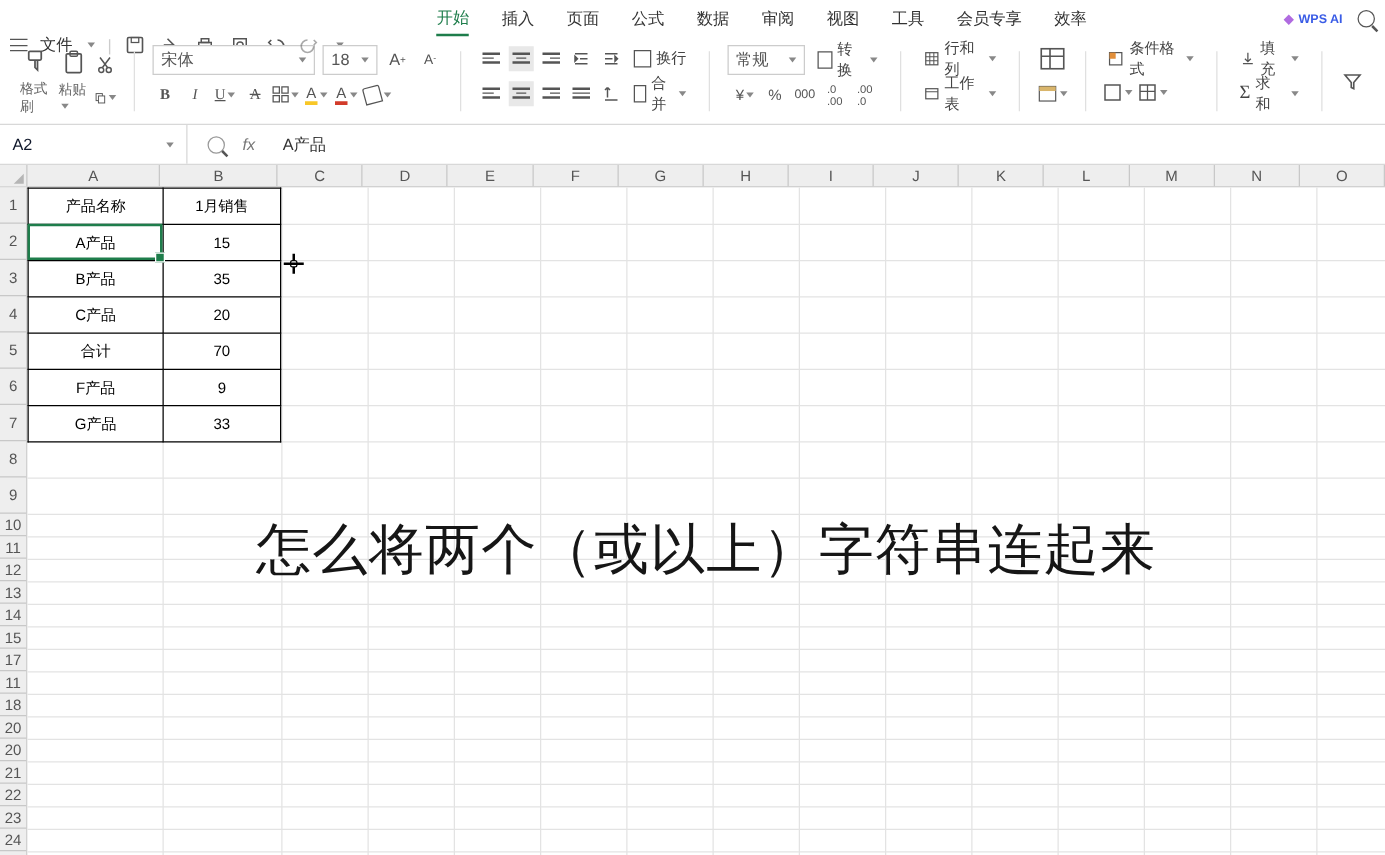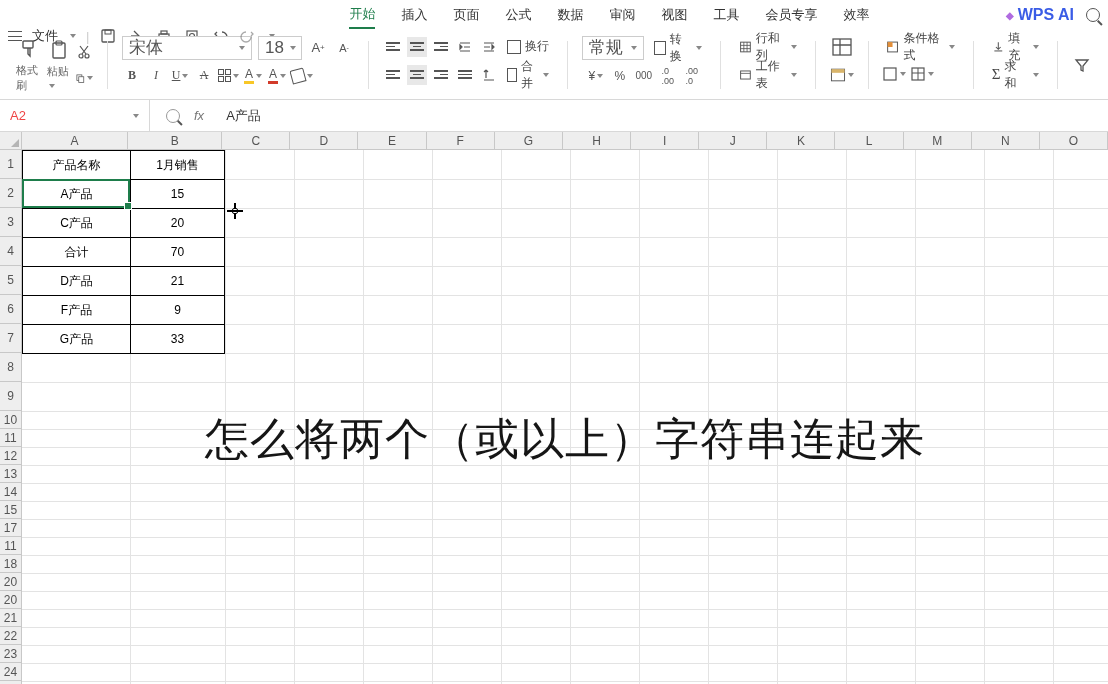--- a/index.html
+++ b/index.html
@@ -8,36 +8,36 @@
 
 .menubar { height: 30px; display: flex; align-items: center; padding: 0 8px; gap: 14px; background: #fff; font-size: 13px; color: #333; }
 .menubar .menu-left { display: flex; align-items: center; gap: 10px; margin-top: 42px; }
 .menubar .menu-tabs { display: flex; align-items: center; gap: 26px; margin-left: 60px; flex: 1; }
 .menubar .menu-tabs span { cursor: pointer; padding: 4px 0; }
 .menubar .menu-tabs span.active { color: #1e7d4b; border-bottom: 2px solid #1e7d4b; font-weight: 500; }
 .menubar .menu-right { display: flex; align-items: center; gap: 12px; }
 .icon-btn { width: 18px; height: 18px; display: inline-flex; align-items: center; justify-content: center; color: #555; cursor: pointer; }
 .hamburger{display:inline-block;width:14px;height:10px;border-top:1.5px solid #555;border-bottom:1.5px solid #555;position:relative;}
 .hamburger::after{content:"";position:absolute;top:4px;left:0;right:0;border-top:1.5px solid #555;}
-.wps-ai{color:#3a5ce6;font-size:16px;font-weight:600;display:flex;align-items:center;gap:4px;text-align:center;}
+.wps-ai{color:#3a5ce6;font-size:10px;font-weight:600;display:flex;align-items:center;gap:4px;text-align:center;}
 .wps-ai::before{content:"◆";color:#b06be0;font-size:10px;}
 .search-ico{width:14px;height:14px;border:1.5px solid #555;border-radius:50%;position:relative;}
 .search-ico::after{content:"";position:absolute;width:6px;height:1.5px;background:#555;transform:rotate(45deg);bottom:-2px;right:-4px;}
 
 
 .ribbon { height: 70px; background: #fff; border-bottom: 1px solid #d8d8d8; display: flex; align-items: center; padding: 4px 10px; gap: 6px; font-size: 12px; color: #555; }
 .rib-group { display:flex; align-items:center; gap:4px; padding:0 6px; height:58px; }
 .rib-sep { width:1px; background:#e0e0e0; height:48px; margin:0 2px; }
 .rib-stack { display:flex; flex-direction:column; align-items:center; gap:2px; }
 .rib-row { display:flex; align-items:center; gap:6px; }
 .rib-row.small { gap:4px; }
 .rib-btn { display:inline-flex; align-items:center; justify-content:center; min-width:20px; height:20px; cursor:pointer; color:#555; }
 .rib-label { font-size:11px; color:#666; }
 .caret { display:inline-block; width:0; height:0; border-left:3px solid transparent; border-right:3px solid transparent; border-top:4px solid #888; margin-left:2px; vertical-align:middle; }
-select.fontname, .fake-select{ height:24px; border:1px solid #ccc; background:#fff; font-size:17px; padding:0 6px; display:flex; align-items:center; gap:6px; }
+select.fontname, .fake-select{ height:24px; border:1px solid #ccc; background:#fff; font-size:13px; padding:0 6px; display:flex; align-items:center; gap:6px; }
 .fake-select.fn{width:130px;}
 .fake-select.fs{width:44px;}
 .fmt-B{font-weight:bold;font-family:serif;}
 .fmt-I{font-style:italic;font-family:serif;}
 .fmt-U{text-decoration:underline;font-family:serif;}
 .fmt-A{font-family:serif;}
 .color-und{display:inline-block;border-bottom:3px solid #f8c727;padding:0 1px;line-height:14px;}
 .color-undR{display:inline-block;border-bottom:3px solid #d23b2a;padding:0 1px;line-height:14px;}
 .bucket{position:relative;display:inline-block;width:14px;height:14px;}
 .bucket::before{content:"";position:absolute;inset:0;border:1.3px solid #555;transform:rotate(-15deg);border-radius:2px 2px 0 0;}
@@ -46,21 +46,21 @@
 .align-l span:nth-child(1){width:100%}.align-l span:nth-child(2){width:65%}.align-l span:nth-child(3){width:100%}
 .align-c span{margin:0 auto}.align-c span:nth-child(1){width:100%}.align-c span:nth-child(2){width:60%}.align-c span:nth-child(3){width:100%}
 .align-r span{margin-left:auto}.align-r span:nth-child(1){width:100%}.align-r span:nth-child(2){width:60%}.align-r span:nth-child(3){width:100%}
 .grid-ico{display:inline-grid;grid-template-columns:6px 6px;grid-template-rows:6px 6px;gap:1px;}
 .grid-ico span{border:1px solid #555;}
 .wide-btn{display:flex;align-items:center;gap:4px;padding:2px 4px;height:22px;font-size:12px;color:#444;cursor:pointer;}
 .wide-btn .sq{width:14px;height:14px;border:1.3px solid #555;display:inline-block;position:relative;}
 
 
 .formula-bar { height: 32px; display:flex; align-items:center; border-bottom:1px solid #d8d8d8; background:#fff; font-size:13px; }
-.name-box { width:150px; height:100%; display:flex; align-items:center; justify-content:center; gap:40px; border-right:1px solid #d8d8d8; color:#ef4444; padding:0 10px;}
+.name-box { width:150px; height:100%; display:flex; align-items:center; justify-content:center; gap:40px; border-right:1px solid #d8d8d8; color:#0f172a; padding:0 10px;}
 .name-box .caret{margin-left:auto;}
 .fb-icons{display:flex;align-items:center;gap:12px;padding:0 14px;color:#888;}
 .fb-content{flex:1;padding:0 8px;color:#333;}
 
 
 .sheet { position:relative; height: calc(684px - 30px - 70px - 32px); overflow:hidden; font-family: "SimSun","宋体",serif; }
 .col-headers { display:flex; height:18px; background:#eee; border-bottom:1px solid #c8c8c8; font-size:12px; color:#555; user-select:none;}
 .corner { width:22px; border-right:1px solid #c8c8c8; background:#eee; position:relative;}
 .corner::after{content:"";position:absolute;right:2px;bottom:2px;width:0;height:0;border-left:8px solid transparent;border-bottom:8px solid #b5b5b5;}
 .ch { border-right:1px solid #c8c8c8; text-align:center; line-height:18px; font-family:Arial,sans-serif; }
@@ -542,32 +542,32 @@
         <tbody>
             <tr>
               <td class="colA">产品名称</td>
               <td class="colB">1月销售</td>
             </tr>
         <tr>
               <td class="colA">A产品</td>
               <td class="colB">15</td>
             </tr>
         <tr>
+              <td class="colA">B产品</td>
+              <td class="colB">35</td>
+            </tr>
+        <tr>
               <td class="colA">C产品</td>
               <td class="colB">20</td>
             </tr>
         <tr>
               <td class="colA">合计</td>
               <td class="colB">70</td>
             </tr>
         <tr>
-              <td class="colA">D产品</td>
-              <td class="colB">21</td>
-            </tr>
-        <tr>
               <td class="colA">F产品</td>
               <td class="colB">9</td>
             </tr>
         <tr>
               <td class="colA">G产品</td>
               <td class="colB">33</td>
             </tr>
       </tbody>
         </table>
 

